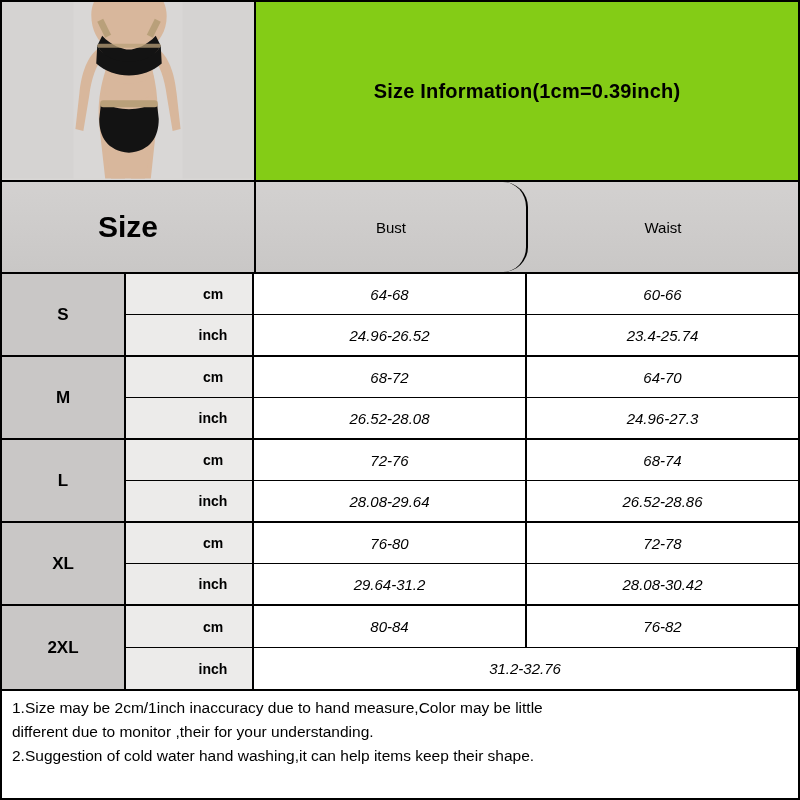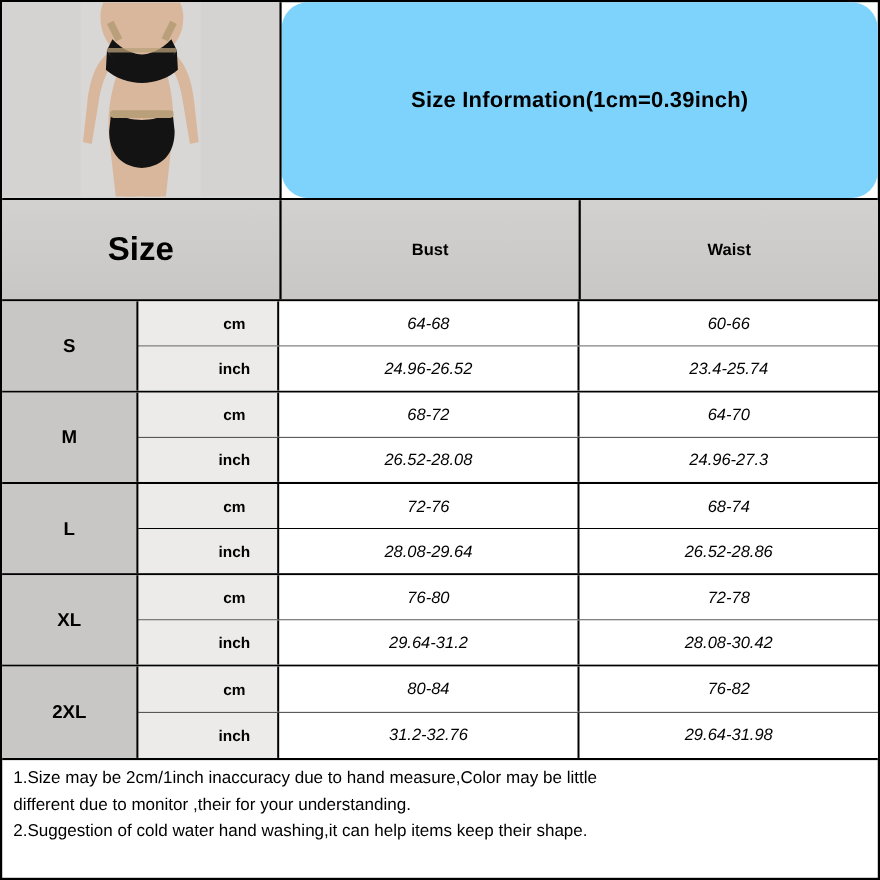--- a/index.html
+++ b/index.html
@@ -33,26 +33,25 @@
   .photo-cell {
     width: 254px;
     border-right: 2px solid #000;
     box-sizing: border-box;
     background: #d9d7d6;
     position: relative;
     overflow: hidden;
   }
   .title-cell {
     flex: 1;
-    background: #7dd3fc;
-    display: flex;
-    align-items: center;
-    justify-content: center;
-    box-sizing: border-box;
-    border-radius: 24px;
+    background: #84cc16;
+    display: flex;
+    align-items: center;
+    justify-content: center;
+    box-sizing: border-box;
   }
   .title-text {
     font-size: 20px;
     font-weight: bold;
     letter-spacing: 0.2px;
   }
 
   
   .model {
     position: absolute;
@@ -77,21 +76,22 @@
     font-size: 30px;
     font-weight: bold;
   }
   .head-bust, .head-waist {
     flex: 1;
     box-sizing: border-box;
     display: flex;
     align-items: center;
     justify-content: center;
     font-size: 15px;
-    font-weight: bold;
+    font-weight: normal;
+    border-radius: 25px;
   }
   .head-bust { border-right: 2px solid #000; }
 
   
   .grid {
     border-bottom: 2px solid #000;
     box-sizing: border-box;
   }
   .size-row {
     display: flex;
@@ -273,21 +273,20 @@
       <div class="size-label">2XL</div>
       <div class="unit-block">
         <div class="unit-row">
           <div class="unit-name">cm</div>
           <div class="val bust">80-84</div>
           <div class="val waist">76-82</div>
         </div>
         <div class="unit-row">
           <div class="unit-name">inch</div>
           <div class="val bust">31.2-32.76</div>
-          <div class="val waist">29.64-31.98</div>
         </div>
       </div>
     </div>
 
   </div>
 
   <div class="attention">
     <p>1.Size may be 2cm/1inch inaccuracy due to hand measure,Color may be little</p>
     <p>different due to monitor ,their for your understanding.</p>
     <p>2.Suggestion of cold water hand washing,it can help items keep their shape.</p>

